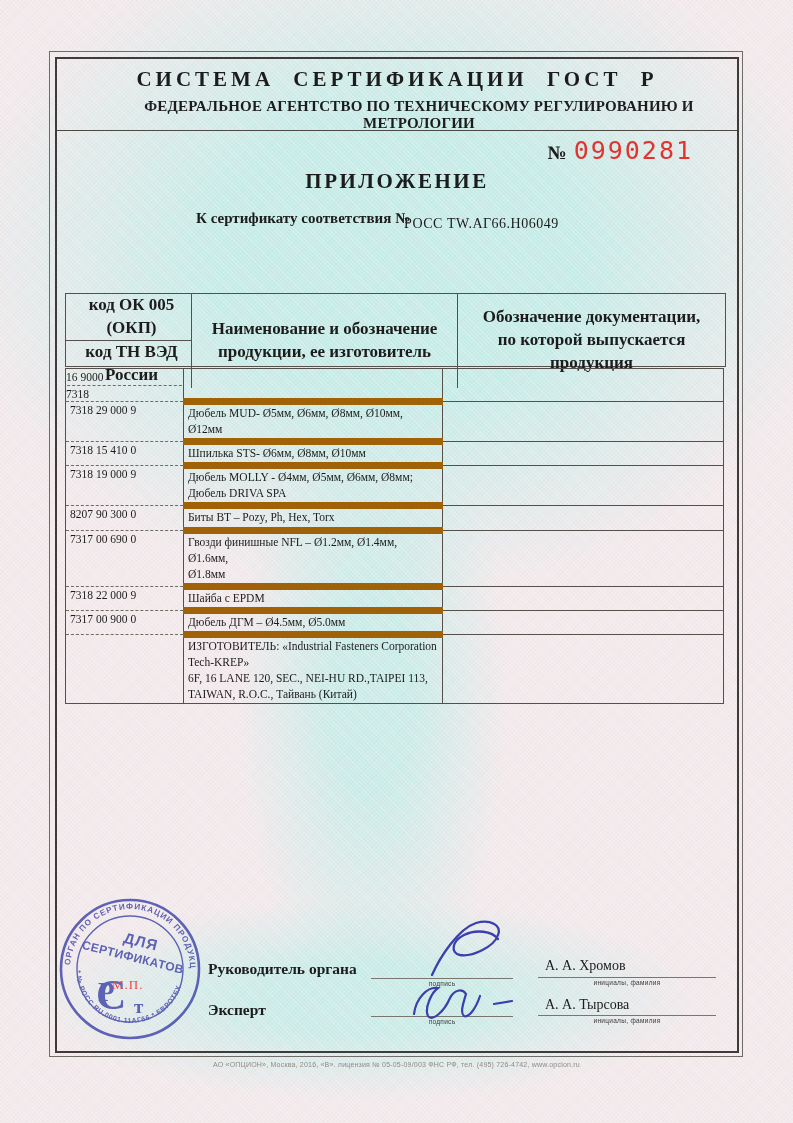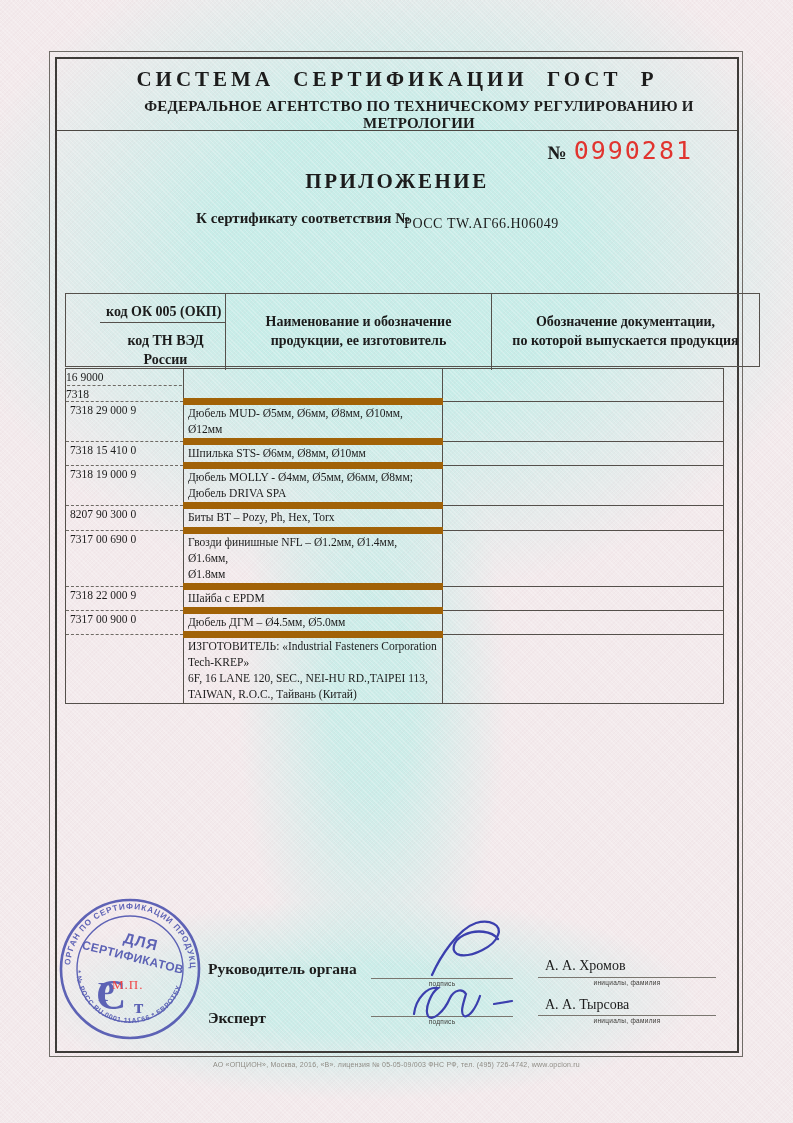--- a/index.html
+++ b/index.html
@@ -29,21 +29,21 @@
   .form-number .digits{font-family:"DejaVu Sans Mono", monospace;font-size:25px;
     color:#e1342f;letter-spacing:2px;}
   .appendix-title{left:0;right:0;top:110px;text-align:center;font-size:21px;
     font-weight:bold;letter-spacing:2.5px;}
   .cert-label{left:139px;top:151px;font-size:15px;font-weight:bold;}
   .cert-number{left:347px;top:157px;font-size:14px;letter-spacing:0.5px;}
   .subtitle{left:0;right:0;top:182px;text-align:center;font-size:13.5px;font-weight:bold;
     white-space:pre-line;line-height:1.3;}
   
   .thead{left:8px;top:234px;width:659px;height:72px;border:1.5px solid #55504b;
-    display:grid;grid-template-columns:125px 266px 1fr;font-size:14px;font-weight:bold;padding-left:34px;}
+    display:grid;grid-template-columns:125px 266px 1fr;font-size:17px;font-weight:bold;}
   .thead .hc{border-left:1px solid #55504b;display:flex;align-items:center;
     justify-content:center;text-align:center;line-height:1.35;white-space:pre-line;}
   .thead .hc1{border-left:none;display:grid;grid-template-rows:1fr 1fr;}
   .thead .hc1 > div{display:flex;align-items:center;padding-left:6px;}
   .thead .hc1 > div:first-child{border-bottom:1px solid #55504b;}
   
   table.body{left:8px;top:309px;width:659px;border-collapse:collapse;
     border:1.5px solid #55504b;table-layout:fixed;font-size:11.5px;line-height:1.4;}
   table.body td{vertical-align:top;padding:0 4px 1px 4px;overflow:hidden;}
   table.body td.c1{width:117px;border-right:1px solid #55504b;border-bottom:1px dashed #6e6a64;}
@@ -160,21 +160,21 @@
     </tbody>
   </table>
 
   <div class="abs role" style="left:151px;top:901px;">Руководитель органа</div>
   <div class="abs sig-line" style="left:314px;top:919px;width:142px;"></div>
   <div class="abs tiny" style="left:314px;top:921px;width:142px;">подпись</div>
   <div class="abs person" style="left:488px;top:899px;">А. А. Хромов</div>
   <div class="abs sig-line" style="left:481px;top:918px;width:178px;"></div>
   <div class="abs tiny" style="left:481px;top:920px;width:178px;">инициалы, фамилия</div>
 
-  <div class="abs role" style="left:151px;top:942px;margin-top:8px;">Эксперт</div>
+  <div class="abs role" style="left:151px;top:942px;">Эксперт</div>
   <div class="abs sig-line" style="left:314px;top:957px;width:142px;"></div>
   <div class="abs tiny" style="left:314px;top:959px;width:142px;">подпись</div>
   <div class="abs person" style="left:488px;top:938px;">А. А. Тырсова</div>
   <div class="abs sig-line" style="left:481px;top:956px;width:178px;"></div>
   <div class="abs tiny" style="left:481px;top:958px;width:178px;">инициалы, фамилия</div>
 
   <svg class="abs sig-svg" style="left:353px;top:858px;" width="110" height="62" viewBox="0 0 110 62">
     <path d="M 22,58 C 30,40 48,12 66,6 C 80,2 92,8 88,18 C 84,30 62,40 50,38 C 40,36 42,24 54,18 C 66,12 82,14 88,22" fill="none" stroke="#3b3fae" stroke-width="2.3" stroke-linecap="round"></path>
   </svg>
   <svg class="abs sig-svg" style="left:343px;top:921px;" width="130" height="45" viewBox="0 0 130 45">

